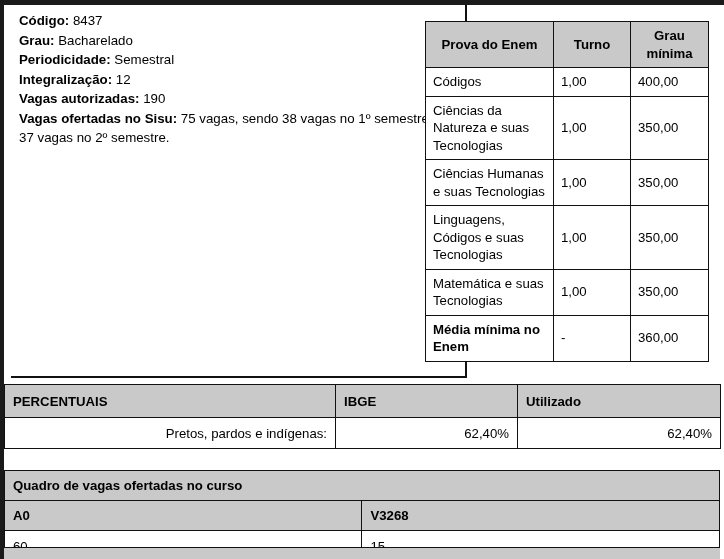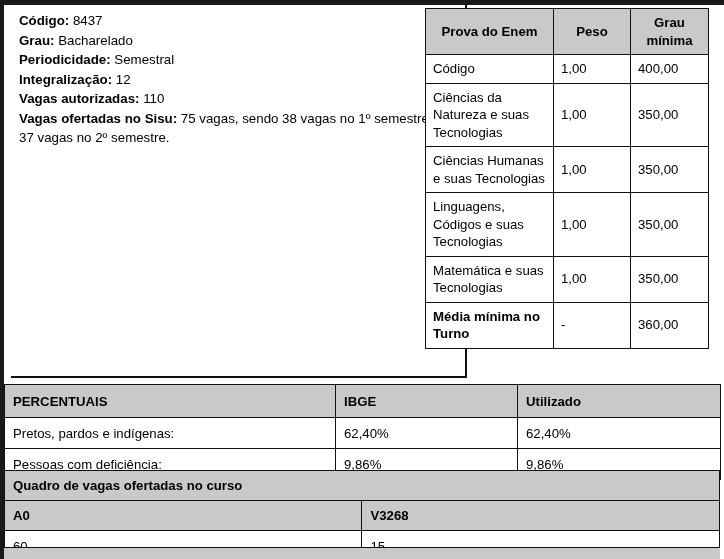--- a/index.html
+++ b/index.html
@@ -59,21 +59,21 @@
     font-size: 13.3px;
     line-height: 19.5px;
     white-space: nowrap;
   }
   .info-line b { font-weight: bold; }
   .info-line.wrapline { white-space: normal; }
 
   
   .enem {
     position: absolute;
-    left: 421px; top: 3px;
+    left: 421px; top: 16px;
     width: 283px;
     border-collapse: collapse;
     table-layout: fixed;
   }
   .enem td, .enem th {
     border: 1.6px solid #111;
     font-size: 13.2px;
     line-height: 17.5px;
     padding: 5px 7px;
     vertical-align: middle;
@@ -111,21 +111,21 @@
     vertical-align: middle;
   }
   .perc th {
     background: #c9c9c9;
     font-weight: bold;
   }
   .perc .p-c1 { width: 331px; }
   .perc .p-c2 { width: 182px; }
   .perc .p-c3 { width: 203px; }
   .perc tr.h th { height: 22px; }
-  .perc tr.r td { height: 20px; }
+  .perc tr.r td { height: 20px; text-align: right; }
 
   
   .quadro {
     position: absolute;
     left: 4px; top: 470px;
     width: 716px;
     border-collapse: collapse;
     table-layout: fixed;
   }
   .quadro td, .quadro th {
@@ -175,43 +175,43 @@
       <div class="info-line">
         <b>Grau:</b><span> Bacharelado</span>
       </div>
       <div class="info-line">
         <b>Periodicidade:</b><span> Semestral</span>
       </div>
       <div class="info-line">
         <b>Integralização:</b><span> 12</span>
       </div>
       <div class="info-line">
-        <b>Vagas autorizadas:</b><span> 110</span>
+        <b>Vagas autorizadas:</b><span> 190</span>
       </div>
       <div class="info-line wrapline">
         <b>Vagas ofertadas no Sisu:</b><span> 75 vagas, sendo 38 vagas no 1º semestre e 37 vagas no 2º semestre.</span>
       </div>
     </div>
 
     <table class="enem">
       <colgroup>
         <col class="c-prova">
           <col class="c-peso">
           <col class="c-nota">
       </colgroup>
       <thead>
         <tr>
           <th>Prova do Enem</th>
-          <th>Peso</th>
+          <th>Turno</th>
           <th>Grau mínima</th>
         </tr>
       </thead>
       <tbody>
         <tr>
-          <td>Código</td>
+          <td>Códigos</td>
           <td>1,00</td>
           <td>400,00</td>
         </tr>
         <tr>
           <td>Ciências da Natureza e suas Tecnologias</td>
           <td>1,00</td>
           <td>350,00</td>
         </tr>
         <tr>
           <td>Ciências Humanas e suas Tecnologias</td>
@@ -222,21 +222,21 @@
           <td>Linguagens, Códigos e suas Tecnologias</td>
           <td>1,00</td>
           <td>350,00</td>
         </tr>
         <tr>
           <td>Matemática e suas Tecnologias</td>
           <td>1,00</td>
           <td>350,00</td>
         </tr>
         <tr>
-          <td class="b">Média mínima no Turno</td>
+          <td class="b">Média mínima no Enem</td>
           <td>-</td>
           <td>360,00</td>
         </tr>
       </tbody>
     </table>
   </div>
 
   <table class="perc">
     <colgroup>
       <col class="p-c1">
@@ -249,25 +249,20 @@
         <th>IBGE</th>
         <th>Utilizado</th>
       </tr>
     </thead>
     <tbody>
       <tr class="r">
         <td>Pretos, pardos e indígenas:</td>
         <td>62,40%</td>
         <td>62,40%</td>
       </tr>
-      <tr class="r">
-        <td>Pessoas com deficiência:</td>
-        <td>9,86%</td>
-        <td>9,86%</td>
-      </tr>
     </tbody>
   </table>
 
   <table class="quadro">
     <colgroup>
       <col class="q-c1">
         <col class="q-c2">
     </colgroup>
     <thead>
       <tr class="h">

